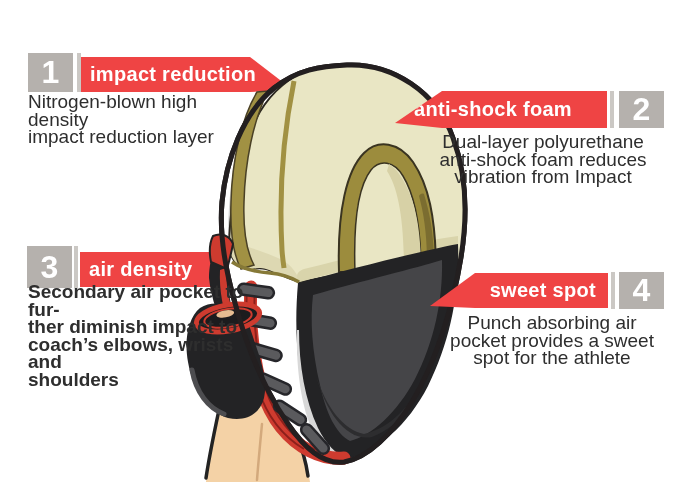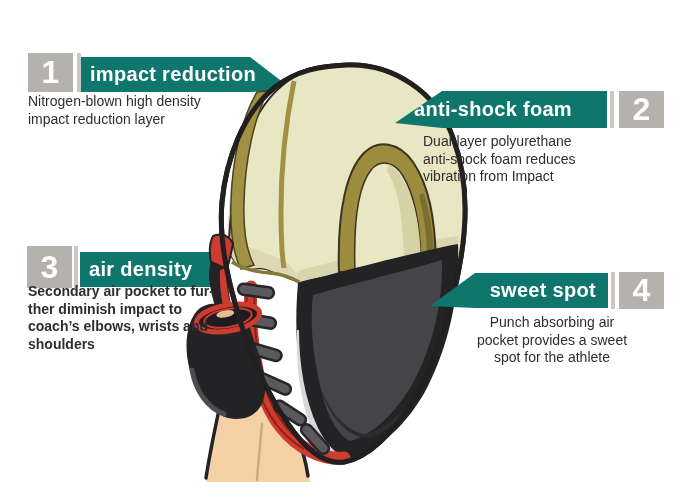--- a/index.html
+++ b/index.html
@@ -9,42 +9,42 @@
   }
   
   .num-square{
     position:absolute;background:#b5b1ad;color:#ffffff;
     display:flex;align-items:center;justify-content:center;
     font-size:32px;font-weight:bold;z-index:3;
   }
   .num-bar{position:absolute;background:#cbc8c4;z-index:3;}
   
   .banner{
-    position:absolute;background:#0f766e;color:#ffffff;font-weight:bold;
+    position:absolute;background:#ef4444;color:#ffffff;font-weight:bold;
     font-size:20px;letter-spacing:.3px;white-space:nowrap;
   }
   .banner span{display:block;}
   .b1{left:81px;top:57px;width:212px;height:35px;line-height:35px;z-index:1;
       clip-path:polygon(0 0,169px 0,212px 33px,169px 35px,0 35px);padding:0;}
   .b1 span{padding-left:9px;}
   .b2{left:395px;top:91px;width:212px;height:37px;line-height:37px;z-index:3;
       clip-path:polygon(47px 0,212px 0,212px 37px,47px 37px,0 32px);text-align:center;}
   .b2 span{padding-right:16px;}
   .b3{left:80px;top:252px;width:148px;height:35px;line-height:35px;z-index:1;}
   .b3 span{padding-left:9px;}
   .b4{left:430px;top:273px;width:178px;height:51px;line-height:35px;z-index:3;
       clip-path:polygon(45px 0,178px 0,178px 35px,45px 35px,0 33px);text-align:right;}
   .b4 span{padding-right:12px;}
   
   .desc{
-    position:absolute;white-space:pre-line;font-size:14px;line-height:17.5px;
+    position:absolute;white-space:pre-line;font-size:19px;line-height:17.5px;
     color:#2e2e2e;z-index:3;
   }
   .d1{left:28px;top:93px;width:230px;text-align:left;}
-  .d2{right:37px;top:133px;width:240px;text-align:left;}
+  .d2{right:37px;top:133px;width:240px;text-align:center;}
   .d3{left:28px;top:283px;width:220px;text-align:left;font-weight:bold;}
   .d4{right:38px;top:314px;width:220px;text-align:center;}
   svg.mitt{position:absolute;left:0;top:0;z-index:2;pointer-events:none;}
 </style>
 </head>
 <body>
 
 <div class="num-square" style="left:28px;top:53px;width:45px;height:39px;">1</div>
 <div class="num-bar" style="left:77px;top:53px;width:4px;height:39px;"></div>
 <div class="banner b1">

